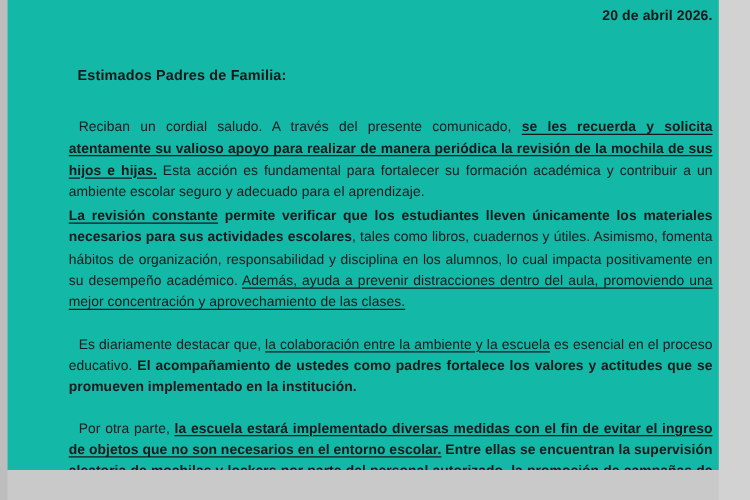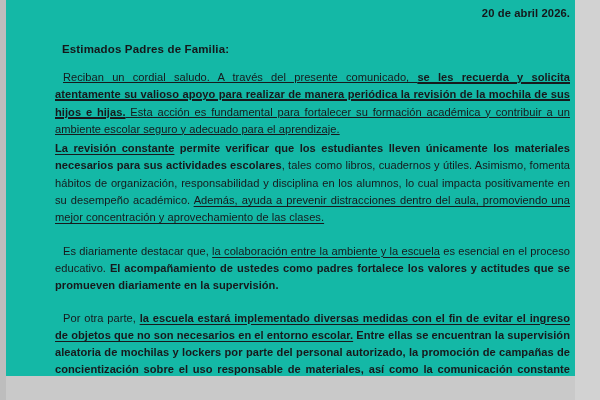--- a/index.html
+++ b/index.html
@@ -55,38 +55,38 @@
     font-weight: bold;
     color: #15171a;
     padding-top: 7px;
     letter-spacing: 0.1px;
   }
 
   .greeting {
     font-size: 11.5px;
     font-weight: bold;
     color: #15171a;
-    margin-top: 24px;
+    margin-top: 36px;
     margin-left: 7px;
     letter-spacing: 0.15px;
   }
 
   p.para {
     font-size: 11.1px;
     line-height: 17.3px;
     color: #17191c;
     text-align: justify;
     text-justify: inter-word;
     margin: 0;
     letter-spacing: 0.04px;
     -webkit-hyphens: none;
     hyphens: none;
   }
 
-  p.p1 { margin-top: 14px; text-indent: 8px; text-decoration: underline; }
+  p.p1 { margin-top: 27px; text-indent: 8px; }
   p.p2 { margin-top: 2px; }
   p.p3 { margin-top: 16px; text-indent: 8px; }
   p.p4 { margin-top: 15px; text-indent: 8px; }
 
   .b   { font-weight: bold; }
   .u   { text-decoration: underline; text-underline-offset: 1.5px; }
   .bu  { font-weight: bold; text-decoration: underline; text-underline-offset: 1.5px; }
 </style>
 </head>
 <body>
@@ -98,18 +98,18 @@
   <div class="content">
 
     <div class="date-line">20 de abril 2026.</div>
 
     <div class="greeting">Estimados Padres de Familia:</div>
 
     <p class="para p1"><span>Reciban un cordial saludo. A través del presente comunicado, </span><span class="bu">se les recuerda y solicita atentamente su valioso apoyo para realizar de manera periódica la revisión de la mochila de sus hijos e hijas.</span><span> Esta acción es fundamental para fortalecer su formación académica y contribuir a un ambiente escolar seguro y adecuado para el aprendizaje.</span></p>
 
     <p class="para p2"><span class="bu">La revisión constante</span><span class="b"> permite verificar que los estudiantes lleven únicamente los materiales necesarios para sus actividades escolares</span><span>, tales como libros, cuadernos y útiles. Asimismo, fomenta hábitos de organización, responsabilidad y disciplina en los alumnos, lo cual impacta positivamente en su desempeño académico. </span><span class="u">Además, ayuda a prevenir distracciones dentro del aula, promoviendo una mejor concentración y aprovechamiento de las clases.</span></p>
 
-    <p class="para p3"><span>Es diariamente destacar que, </span><span class="u">la colaboración entre la ambiente y la escuela</span><span> es esencial en el proceso educativo. </span><span class="b">El acompañamiento de ustedes como padres fortalece los valores y actitudes que se promueven diariamente en la supervisión.</span></p>
+    <p class="para p3"><span>Es diariamente destacar que, </span><span class="u">la colaboración entre la ambiente y la escuela</span><span> es esencial en el proceso educativo. </span><span class="b">El acompañamiento de ustedes como padres fortalece los valores y actitudes que se promueven implementado en la institución.</span></p>
 
     <p class="para p4"><span>Por otra parte, </span><span class="bu">la escuela estará implementado diversas medidas con el fin de evitar el ingreso de objetos que no son necesarios en el entorno escolar.</span><span class="b"> Entre ellas se encuentran la supervisión aleatoria de mochilas y lockers por parte del personal autorizado, la promoción de campañas de concientización sobre el uso responsable de materiales, así como la comunicación constante con los estudiantes acerca de la importancia de mantener un ambiente seguro y enfocado en el aprendizaje.</span></p>
 
   </div>
 </div>
 
 </body></html>

